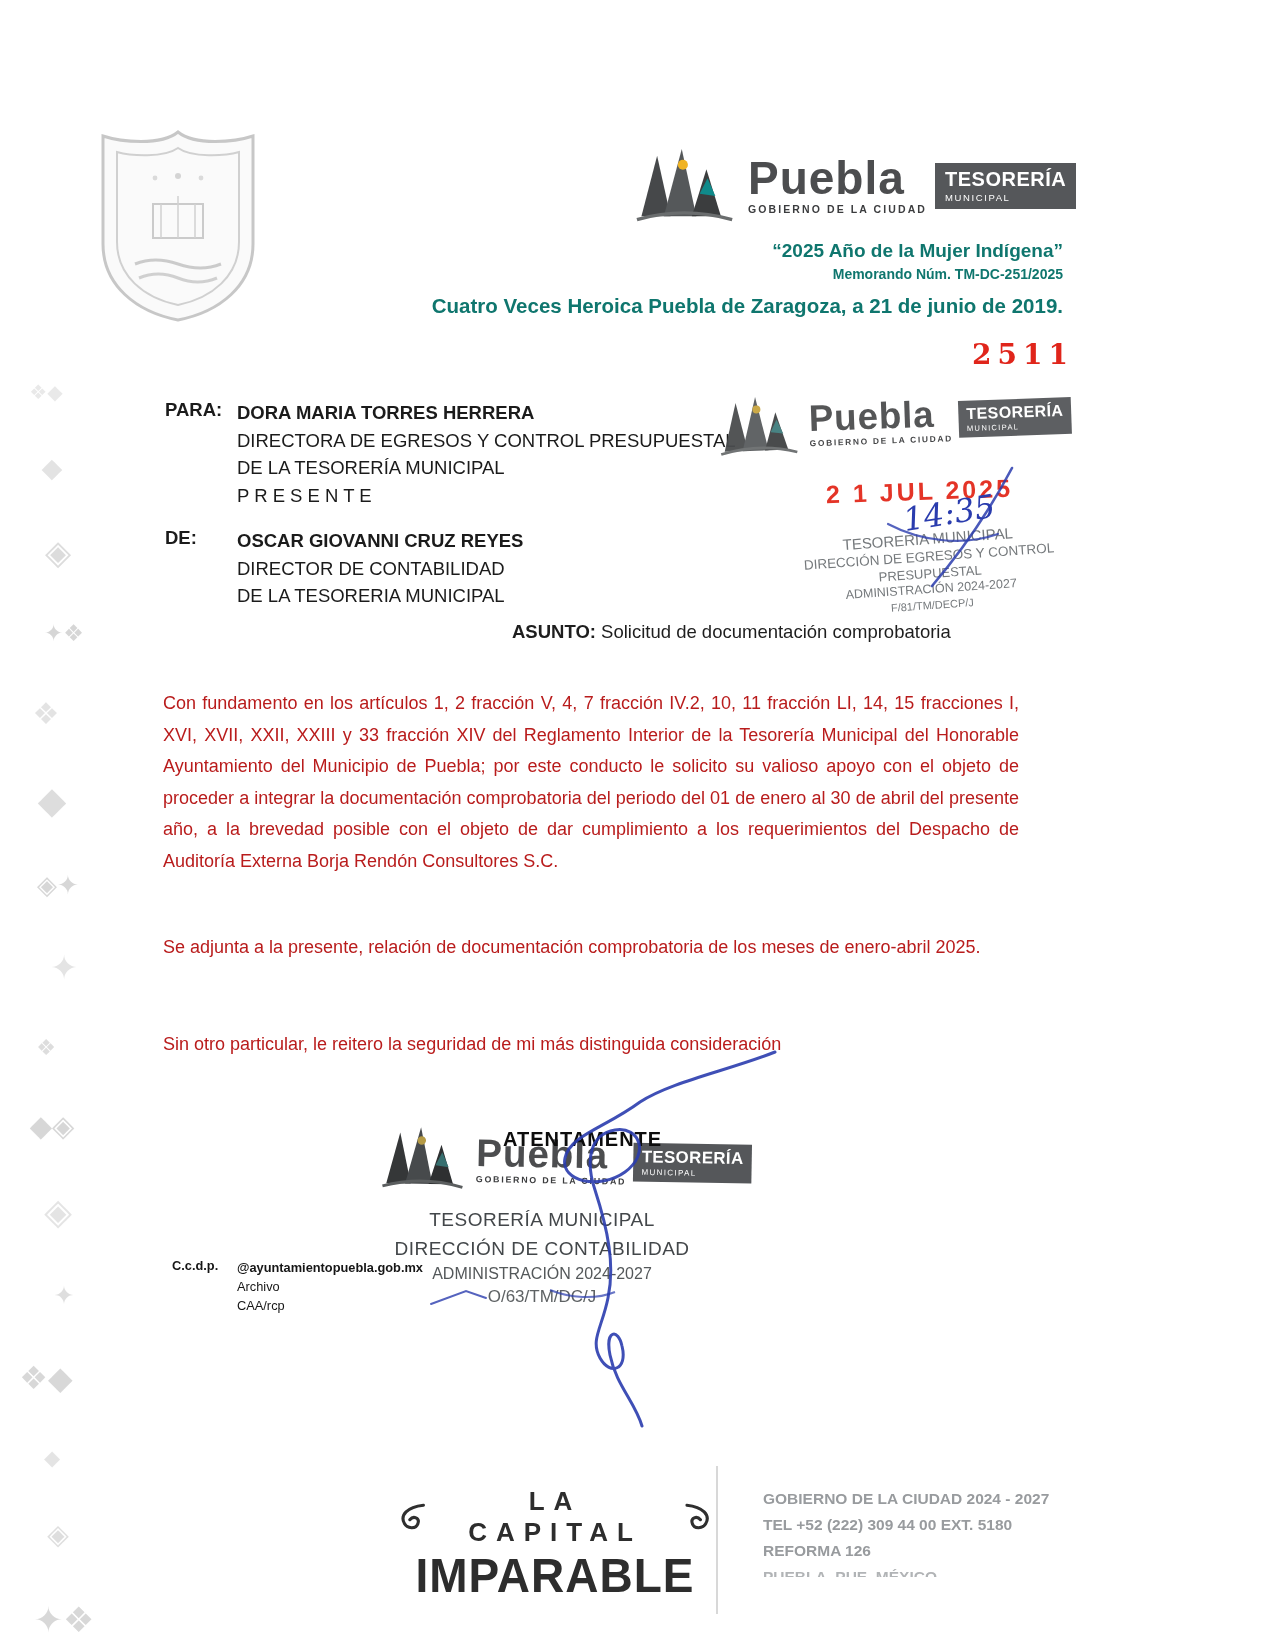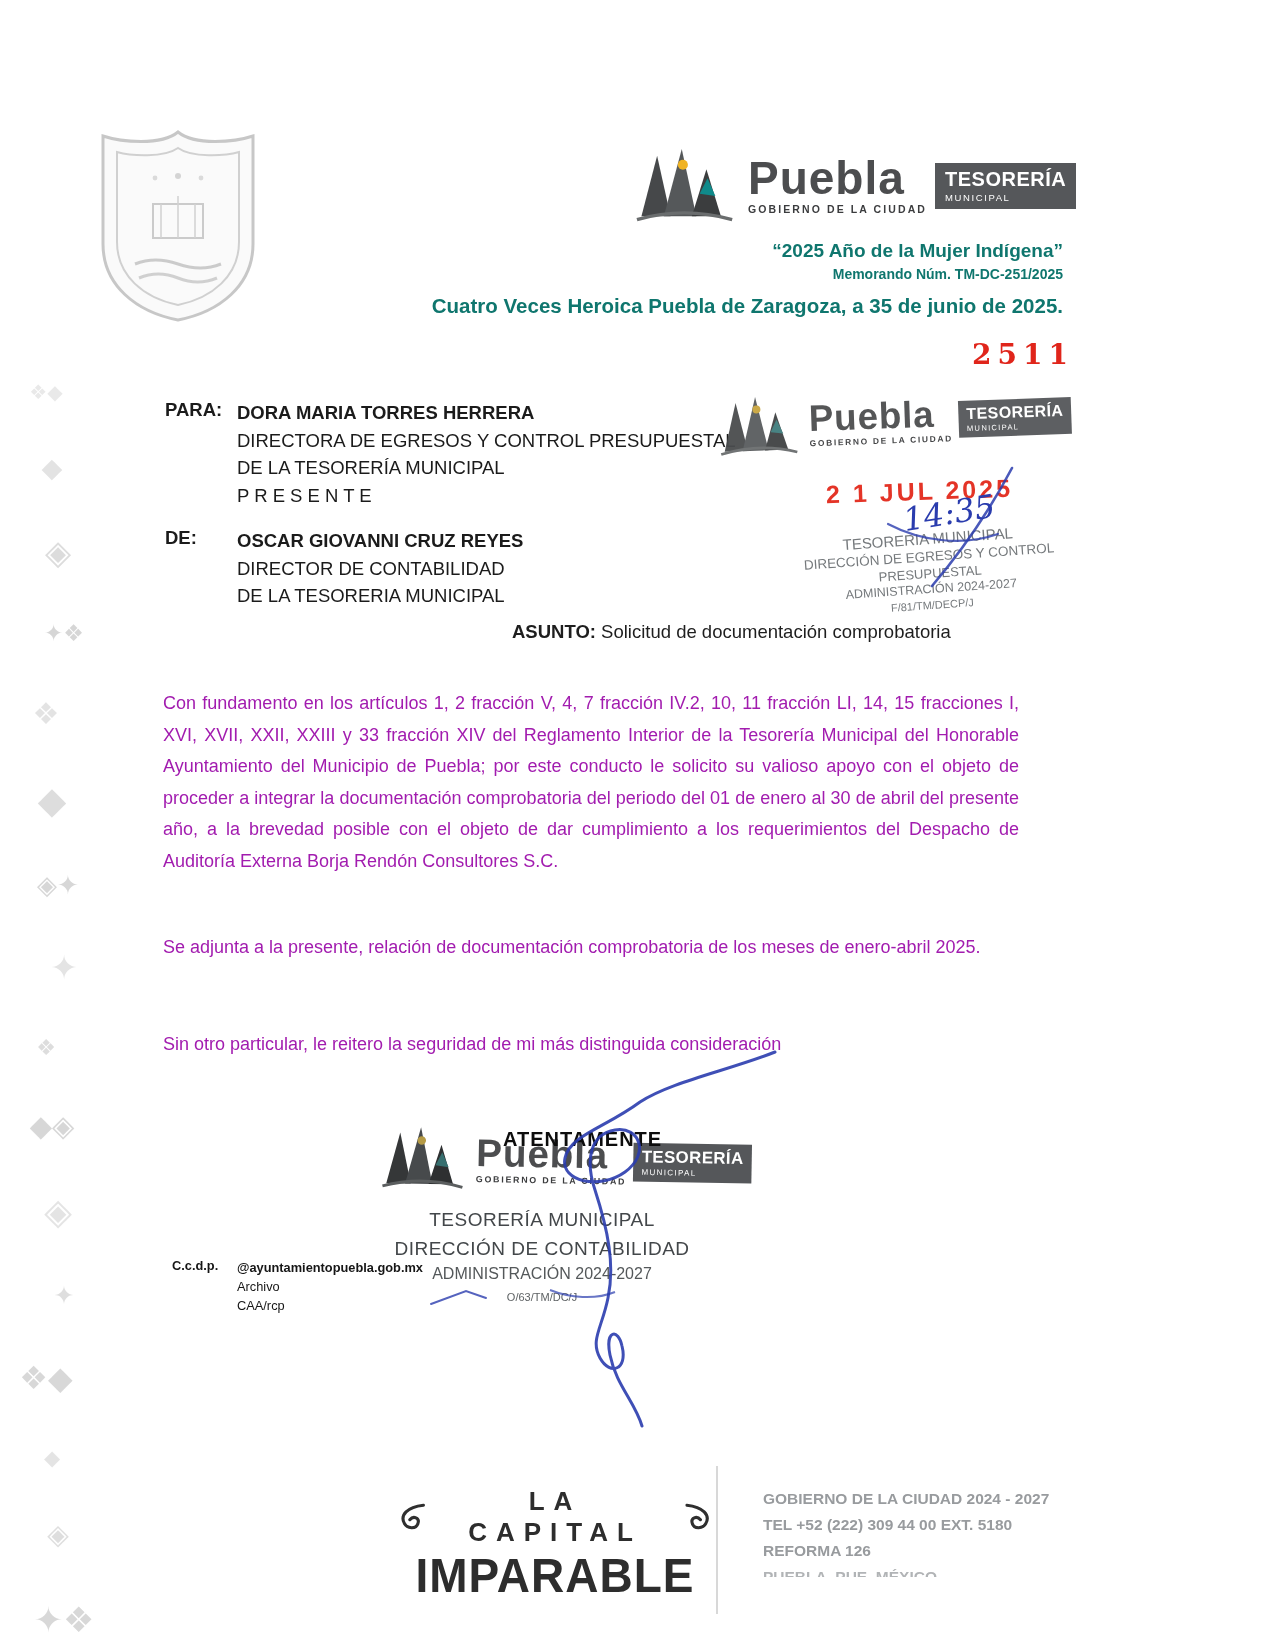--- a/index.html
+++ b/index.html
@@ -67,33 +67,33 @@
     transform:rotate(-4deg); z-index:3; line-height:1.25;
   }
   .office-stamp .s0{font-size:15px;}
   .office-stamp .s1{font-size:13.5px;}
   .office-stamp .s2{font-size:13px;}
   .office-stamp .s3{font-size:12.5px;}
   .office-stamp .s4{font-size:11px; margin-top:1px;}
 
   
   .subject{left:512px; top:621px; font-size:18.5px; white-space:nowrap; z-index:2;}
-  .para{left:163px; width:856px; font-size:18px; color:#a21caf; text-align:justify; z-index:2;}
+  .para{left:163px; width:856px; font-size:18px; color:#b91c1c; text-align:justify; z-index:2;}
   .p1{top:688px; line-height:31.5px;}
   .p2{top:924px; line-height:46px;}
   .p3{top:1034px; text-align:left; white-space:nowrap;}
 
   
   .atentamente{left:503px; top:1128px; font-size:20px; font-weight:bold; color:#0d0d0d;
     letter-spacing:1px; z-index:6; white-space:nowrap;}
   .sig-block{left:372px; top:1204px; width:340px; text-align:center; z-index:2; color:#43474a;}
   .sig-block .sl1{font-size:19px; letter-spacing:.5px; line-height:31px;}
   .sig-block .sl2{font-size:19px; letter-spacing:.5px; line-height:27px;}
   .sig-block .sl3{font-size:16px; color:#54585a; line-height:23px;}
-  .sig-block .slref{font-size:11px; color:#5e6264; line-height:24px;}
+  .sig-block .slref{font-size:17px; color:#5e6264; line-height:24px;}
   .pen{z-index:7; pointer-events:none;}
 
   
   .cc{left:160px; top:1258px; font-size:12.8px; color:#161616; z-index:8;}
   .cc .lbl{position:absolute; left:12px; top:0; font-weight:bold;}
   .cc .content{margin-left:77px; line-height:19px;}
   .cc .r1,.cc .r2{font-weight:bold; white-space:nowrap;}
 
   
   .capital{left:398px; top:1486px; width:314px; text-align:center; color:#2d2d2d; z-index:2;}
@@ -158,21 +158,21 @@
       <div class="gob">GOBIERNO DE LA CIUDAD</div>
     </div>
     <div class="badge">
       <div class="bt">TESORERÍA</div>
       <div class="bs">MUNICIPAL</div>
     </div>
   </div>
 
   <div class="abs hline slogan">“2025 Año de la Mujer Indígena”</div>
   <div class="abs hline memo">Memorando Núm. TM-DC-251/2025</div>
-  <div class="abs hline citydate">Cuatro Veces Heroica Puebla de Zaragoza, a 35 de junio de 2025.</div>
+  <div class="abs hline citydate">Cuatro Veces Heroica Puebla de Zaragoza, a 21 de junio de 2019.</div>
 
   <div class="abs folio">2511</div>
 
   <div class="abs addr para-block">
     <span class="lbl">PARA:</span>
     <div class="content">
       <div class="row b">DORA MARIA TORRES HERRERA</div>
       <div class="row">DIRECTORA DE EGRESOS Y CONTROL PRESUPUESTAL</div>
       <div class="row">DE LA TESORERÍA MUNICIPAL</div>
       <div class="row">P R E S E N T E</div>

